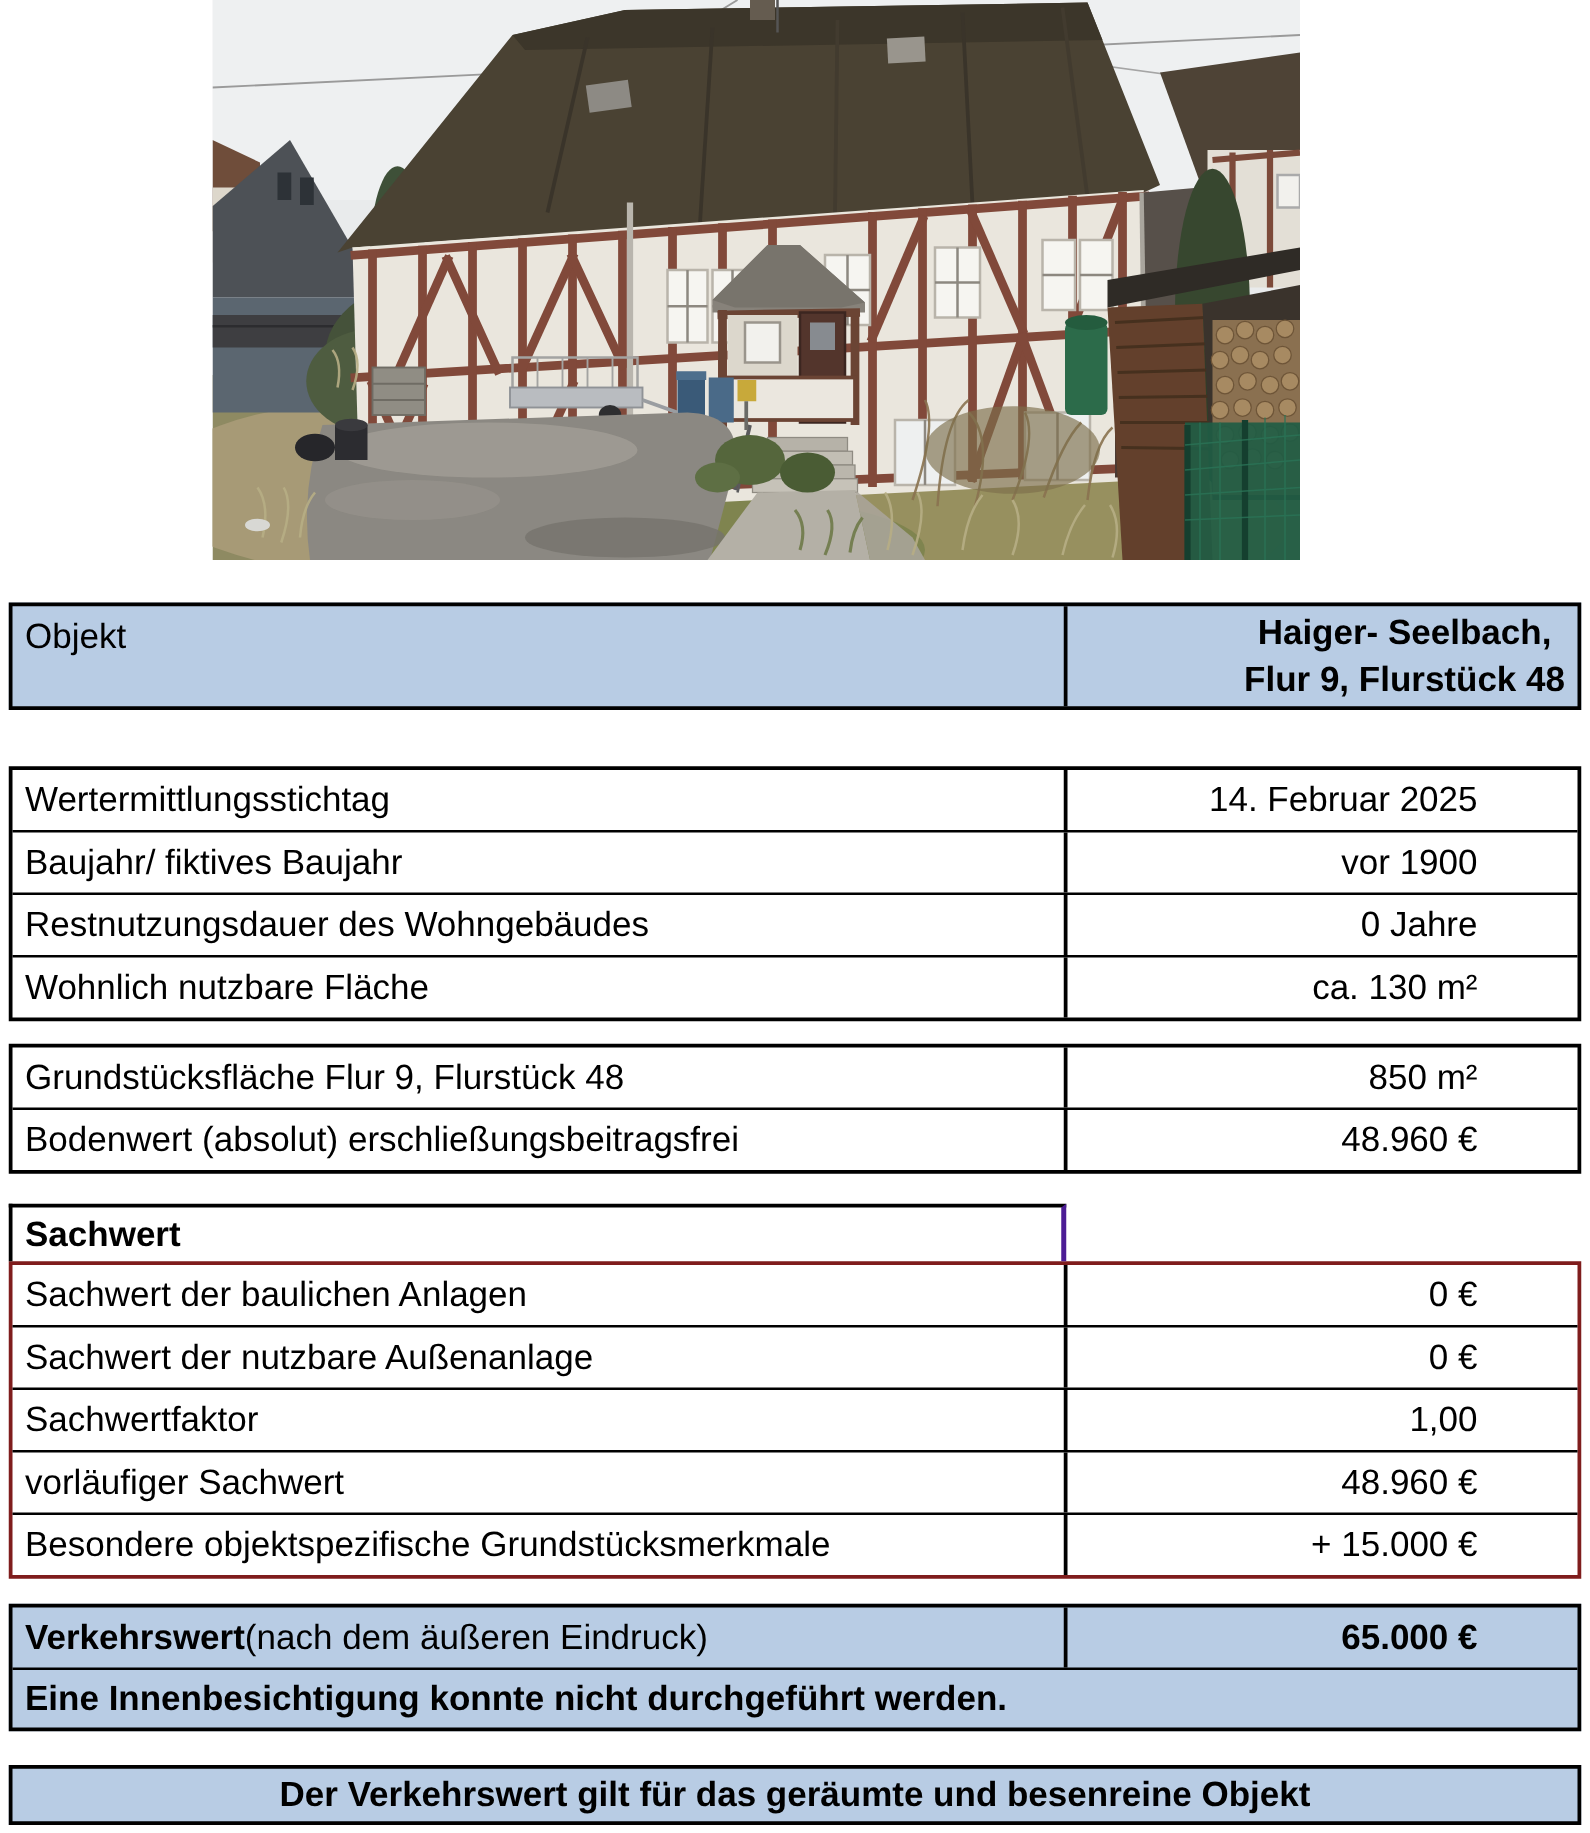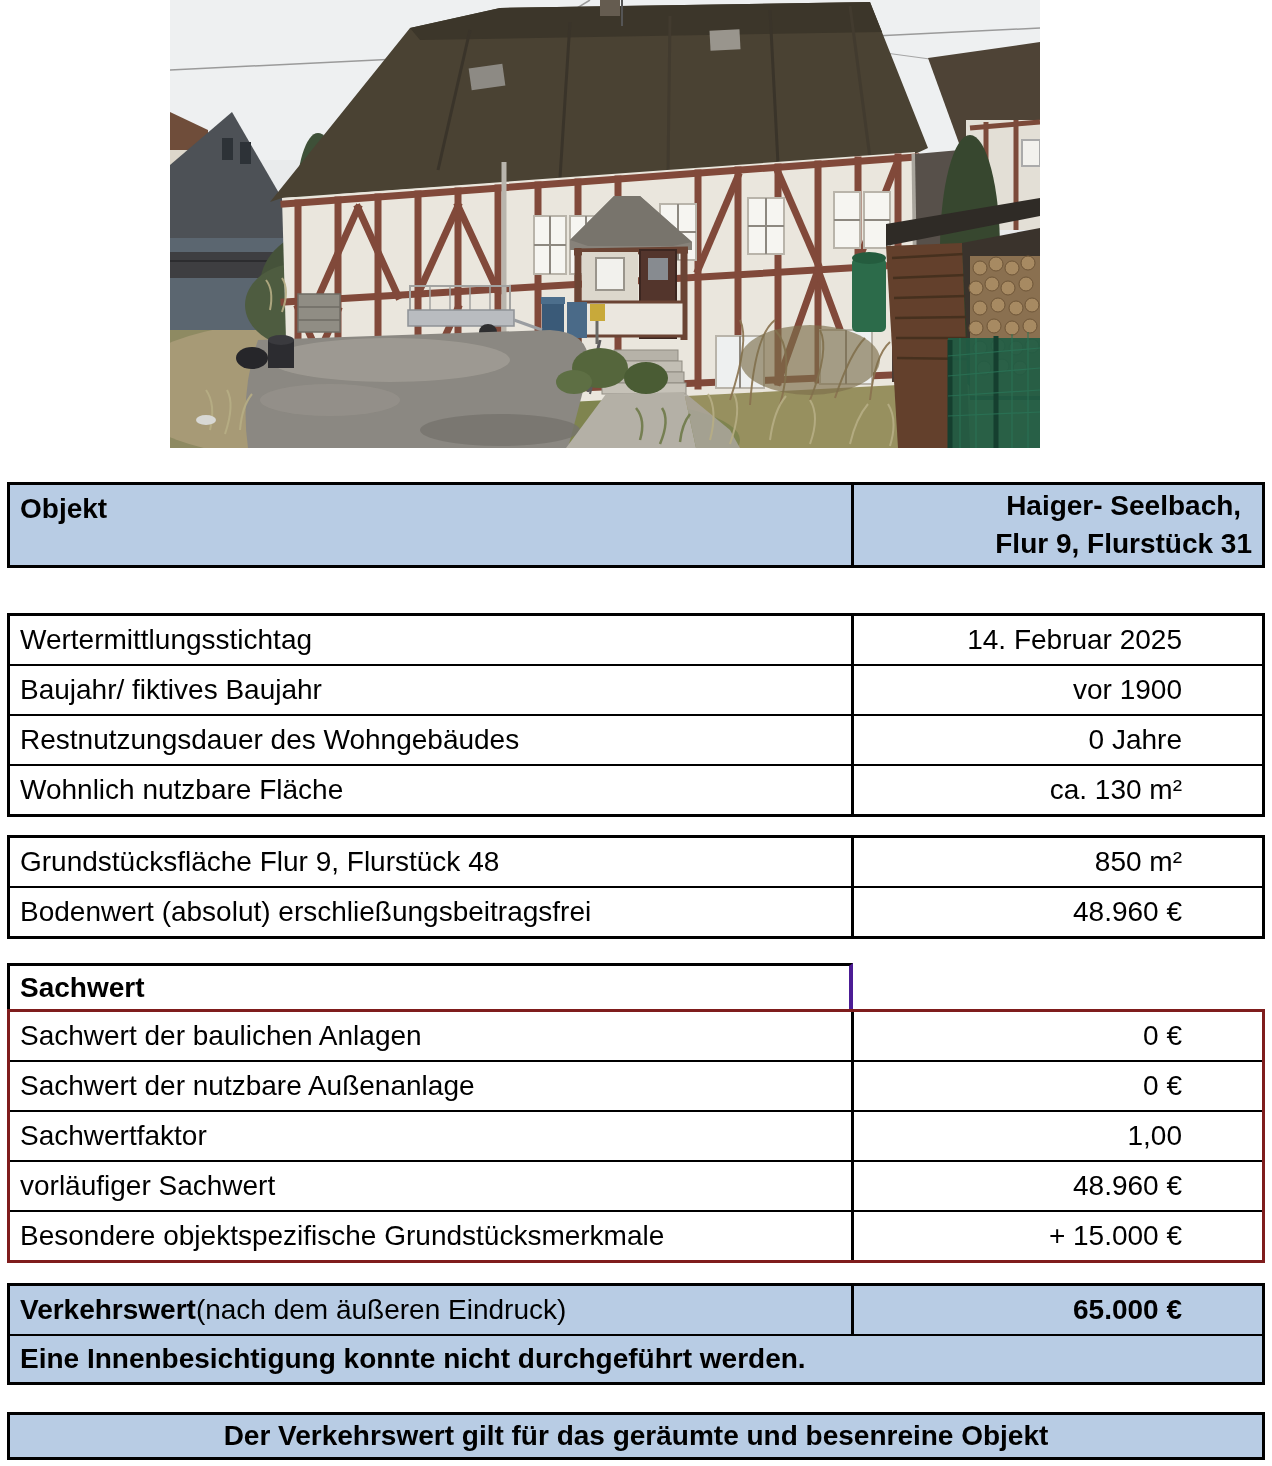--- a/index.html
+++ b/index.html
@@ -13,21 +13,21 @@
   .row{display:flex;box-sizing:border-box;}
   .row + .row{border-top:2px solid #000;}
   .cell{box-sizing:border-box;display:flex;align-items:center;min-height:48px;padding:2px 10px;}
   .cl{width:846px;border-right:3px solid #000;}
   .cr{width:409px;justify-content:flex-end;padding-right:80px;text-align:right;}
   .blue{background:#b8cce4;}
   .bold{font-weight:bold;}
 
   
   .t-objekt{top:482px;}
-  .t-objekt .cl{align-items:flex-start;padding-top:8px;min-height:79px;font-weight:bold;}
+  .t-objekt .cl{align-items:flex-start;padding-top:8px;min-height:79px;}
   .t-objekt .cr{justify-content:flex-end;text-align:center;padding-right:10px;line-height:1.35;}
 
   .t-eck{top:613px;}
   .t-grund{top:835px;}
 
   
   .t-sach{position:absolute;left:7px;top:963px;width:1258px;box-sizing:border-box;font-size:28px;border:none;}
   .t-sach .hdr{display:flex;}
   .t-sach .hdr .cl{border:3px solid #000;border-bottom:none;border-right:4px solid #4c1d95;min-height:46px;}
   .t-sach .hdr .cr-empty{width:409px;}
@@ -326,21 +326,21 @@
       <ellipse cx="36" cy="420" rx="10" ry="5" fill="#d8d8d4"></ellipse>
     </svg>
   </div>
 
   <div class="tbl t-objekt blue">
     <div class="row">
       <div class="cell cl">Objekt</div>
       <div class="cell cr bold">
         <div>
           <div>Haiger- Seelbach,</div>
-          <div>Flur 9, Flurstück 31</div>
+          <div>Flur 9, Flurstück 48</div>
         </div>
       </div>
     </div>
   </div>
 
   <div class="tbl t-eck">
     <div class="row">
       <div class="cell cl">Wertermittlungsstichtag</div>
       <div class="cell cr">14. Februar 2025</div>
     </div>

